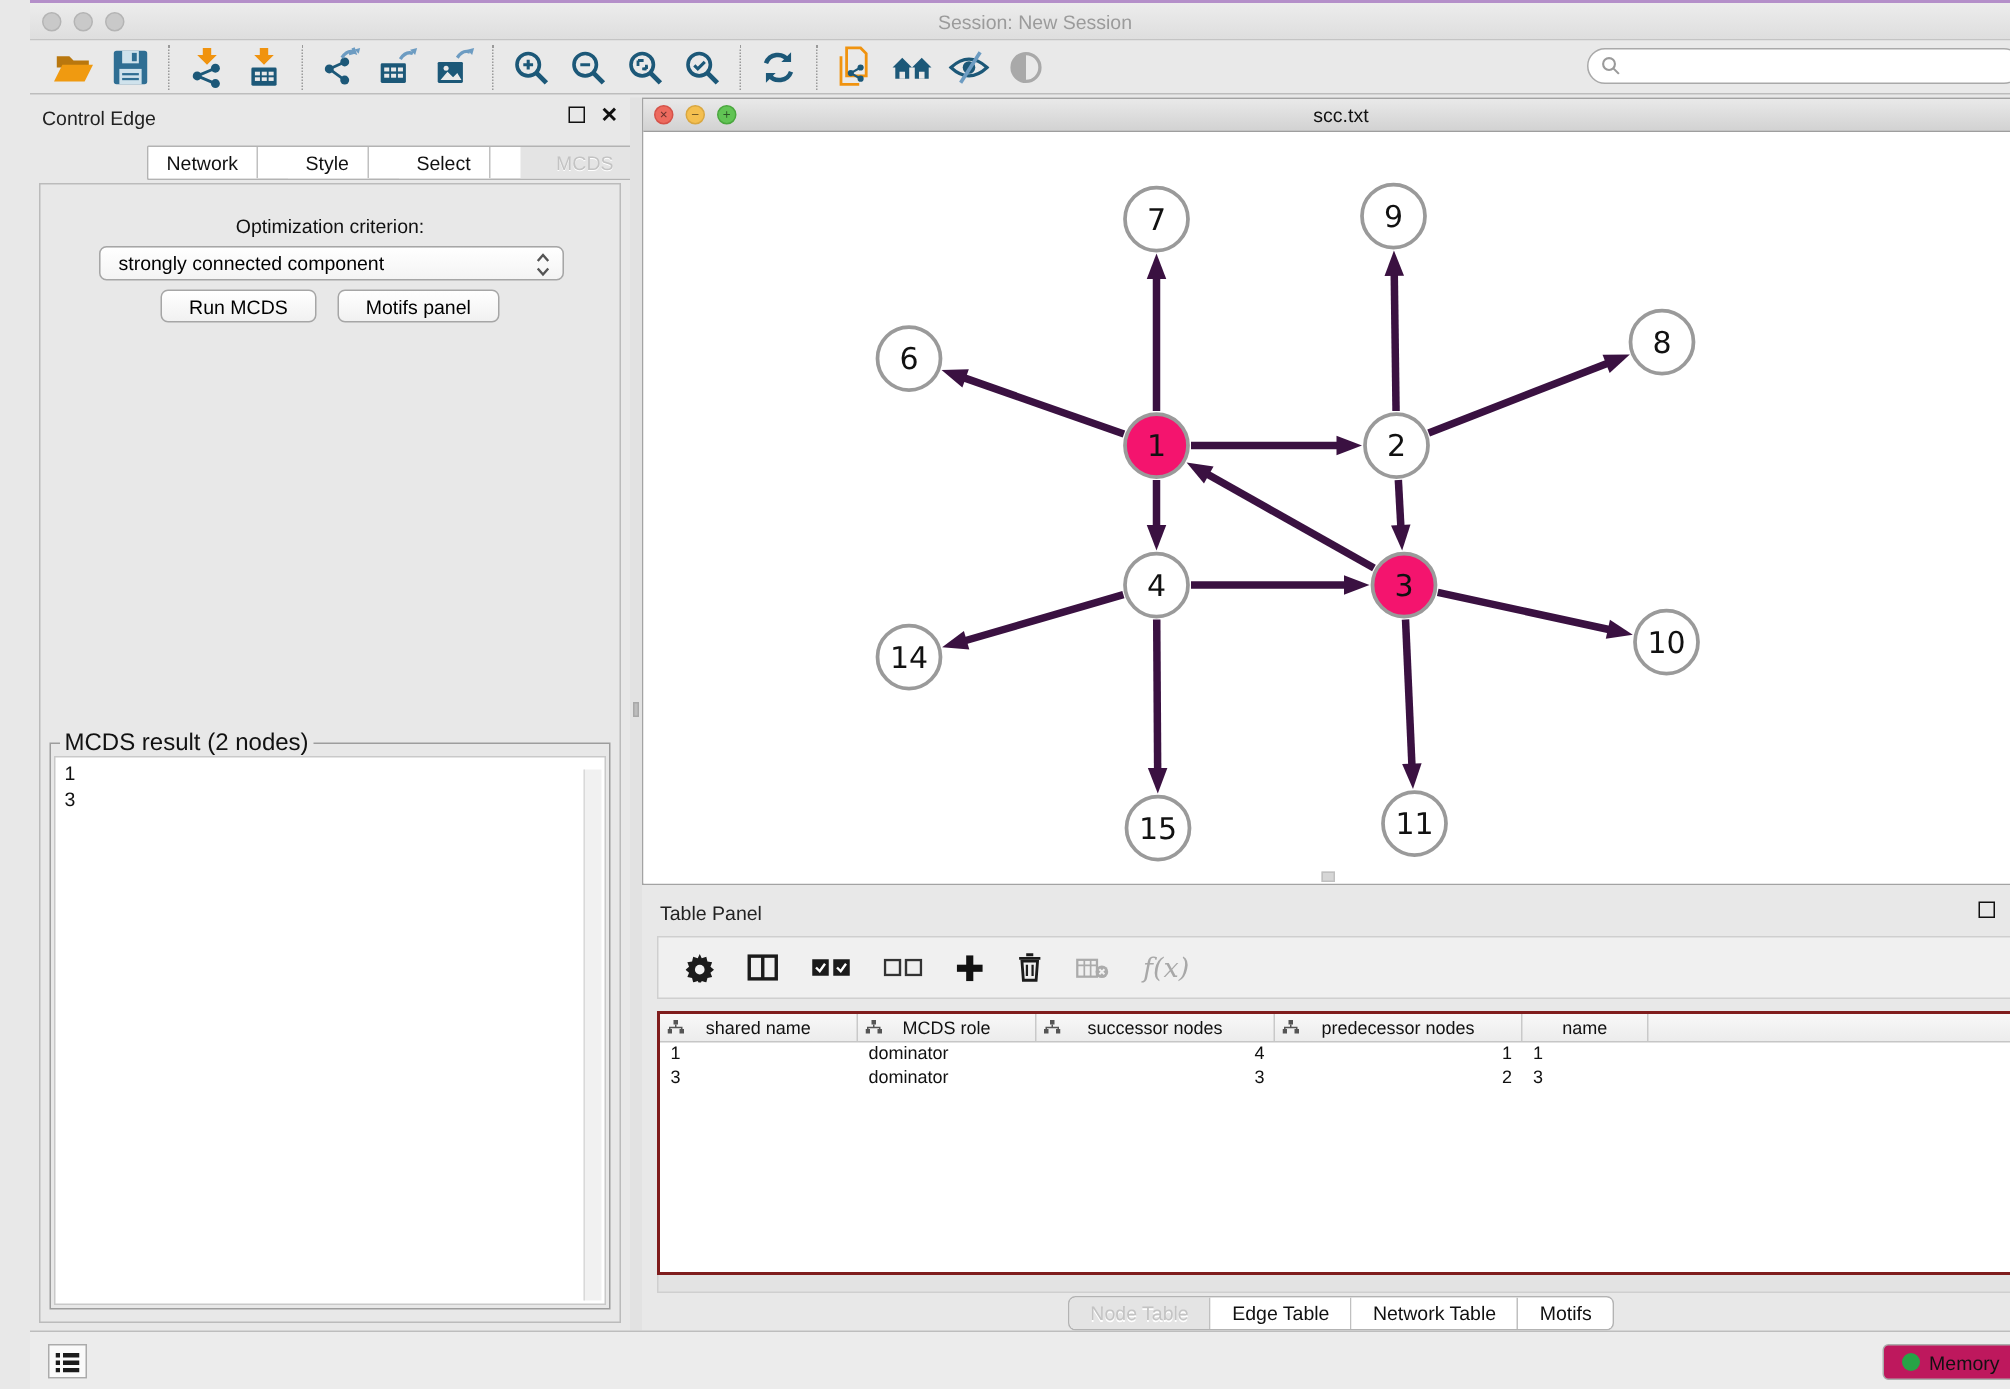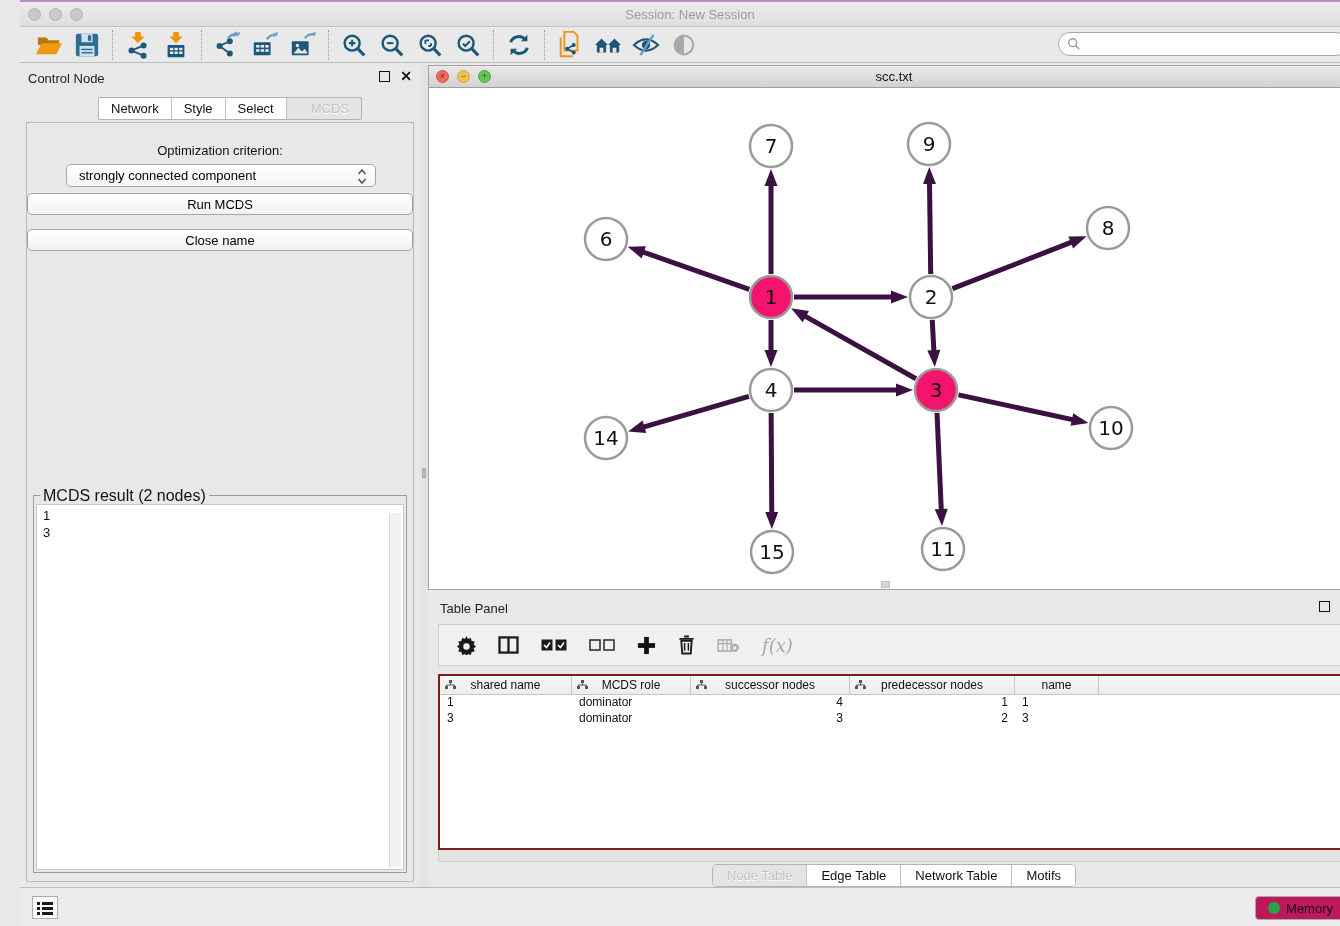--- a/index.html
+++ b/index.html
@@ -24,29 +24,29 @@
   #search-box { position:absolute; right:12px; top:5px; width:290px; height:24px; background:#fff; border:1px solid #a9a9a9; border-radius:12px; display:flex; align-items:center; padding-left:8px; }
   #search-box input { border:none; outline:none; flex:1; font-size:13px; background:transparent; margin-left:5px; }
 
   
   #control-panel { position:absolute; left:0; top:65px; width:400px; height:822px; background:#e8e8e8; }
   .panel-head { position:relative; height:26px; }
   .panel-head .ptitle { position:absolute; left:8px; top:6px; font-size:13px; color:#222; }
   .win-ctrls { position:absolute; right:8px; top:6px; display:flex; gap:10px; align-items:center; }
   .float-glyph { width:11px; height:11px; border:1.5px solid #111; display:inline-block; }
   .close-glyph { font-size:14px; font-weight:bold; color:#111; line-height:11px; }
-  .seg-tabs { position:absolute; left:78px; top:32px; display:flex; border:1px solid #b3b3b3; border-radius:1px; overflow:hidden; background:#fff; }
+  .seg-tabs { position:absolute; left:78px; top:32px; display:flex; border:1px solid #b3b3b3; border-radius:1px; overflow:hidden; background:#fff;gap:20px; }
   .seg-tab { padding:3px 12px; font-size:13px; color:#111; background:#fff; border-right:1px solid #c0c0c0; cursor:default; }
   .seg-tab:last-child { border-right:none;padding-left:24px; }
   .seg-tab.active { background:#e4e4e4; color:#c3c3c3; text-shadow:0 1px 0 #fff; }
   #cp-content { position:absolute; left:6px; top:57px; width:388px; height:760px; border:1px solid #bbb; background:#e8e8e8; }
   #opt-label { position:absolute; top:20px; left:0; right:0; text-align:center; font-size:13px; color:#111; }
   #opt-select { position:absolute; top:41px; left:39px; width:310px; height:23px; background:linear-gradient(#fff,#f4f4f4); border:1px solid #a6a6a6; border-radius:5px; display:flex; align-items:center; font-size:13px; padding-left:12px; }
   #opt-select .stepper { position:absolute; right:8px; top:3px; }
-  .cp-buttons { position:absolute; top:70px; left:0; right:0; display:flex; justify-content:center; gap:14px;flex-direction:column; }
+  .cp-buttons { position:absolute; top:70px; left:0; right:0; display:flex; justify-content:center; gap:14px; }
   .mac-btn { height:22px; padding:0 18px; background:linear-gradient(#fff,#f1f1f1); border:1px solid #a6a6a6; border-radius:5px; font-size:13px; font-family:"Liberation Sans",sans-serif; }
   #result-box { position:absolute; left:6px; top:372px; width:374px; height:378px; border:1px solid #9d9d9d; background:#e8e8e8; }
   #result-legend { position:absolute; top:-9px; left:6px; background:#e8e8e8; padding:0 3px; font-size:16px; color:#111; }
   #result-inner { position:absolute; inset:8px 2px 2px 2px; background:#fff; border:1px solid #c9c9c9; font-size:13px; color:#111; padding:2px 6px; line-height:17px; }
   #result-scroll { position:absolute; top:8px; right:2px; bottom:2px; width:12px; background:#f1f1f1; border-left:1px solid #d9d9d9; }
 
   
   #panel-divider { position:absolute; left:400px; top:65px; width:8px; height:822px; background:#e2e2e2; }
   #panel-divider .grip { position:absolute; left:2px; top:403px; width:4px; height:10px; background:#bdbdbd; border:1px solid #a8a8a8; }
 
@@ -250,21 +250,21 @@
       <svg width="14" height="14" viewBox="0 0 16 16">
         <circle cx="6.5" cy="6.5" r="4.5" stroke="#9a9a9a" stroke-width="1.6" fill="none"></circle>
         <path d="M10 10 L14 14" stroke="#9a9a9a" stroke-width="1.6"></path>
       </svg>
       <input type="text" placeholder="" style="">
     </div>
   </div>
 
   <div id="control-panel">
     <div class="panel-head">
-      <span class="ptitle">Control Node</span>
+      <span class="ptitle">Control Edge</span>
       <span class="win-ctrls">
         <span class="float-glyph"></span>
         <span class="close-glyph">✕</span>
       </span>
     </div>
     <div class="seg-tabs">
       <span class="seg-tab">Network</span>
       <span class="seg-tab">Style</span>
       <span class="seg-tab">Select</span>
       <span class="seg-tab active">MCDS</span>
@@ -273,21 +273,21 @@
       <div id="opt-select">
         <span>strongly connected component</span>
         <svg class="stepper" width="10" height="17" viewBox="0 0 10 17">
           <path d="M1.5 6 L5 2 L8.5 6" stroke="#555" stroke-width="1.6" fill="none"></path>
           <path d="M1.5 11 L5 15 L8.5 11" stroke="#555" stroke-width="1.6" fill="none"></path>
         </svg>
       </div>
       <div id="opt-label">Optimization criterion:</div>
       <div class="cp-buttons">
         <button class="mac-btn">Run MCDS</button>
-        <button class="mac-btn">Close name</button>
+        <button class="mac-btn">Motifs panel</button>
       </div>
       <div id="result-box">
         <span id="result-legend">MCDS result (2 nodes)</span>
         <div id="result-inner">
           <div>1</div>
           <div>3</div>
           <div id="result-scroll"></div>
         </div>
       </div>
     </div>

